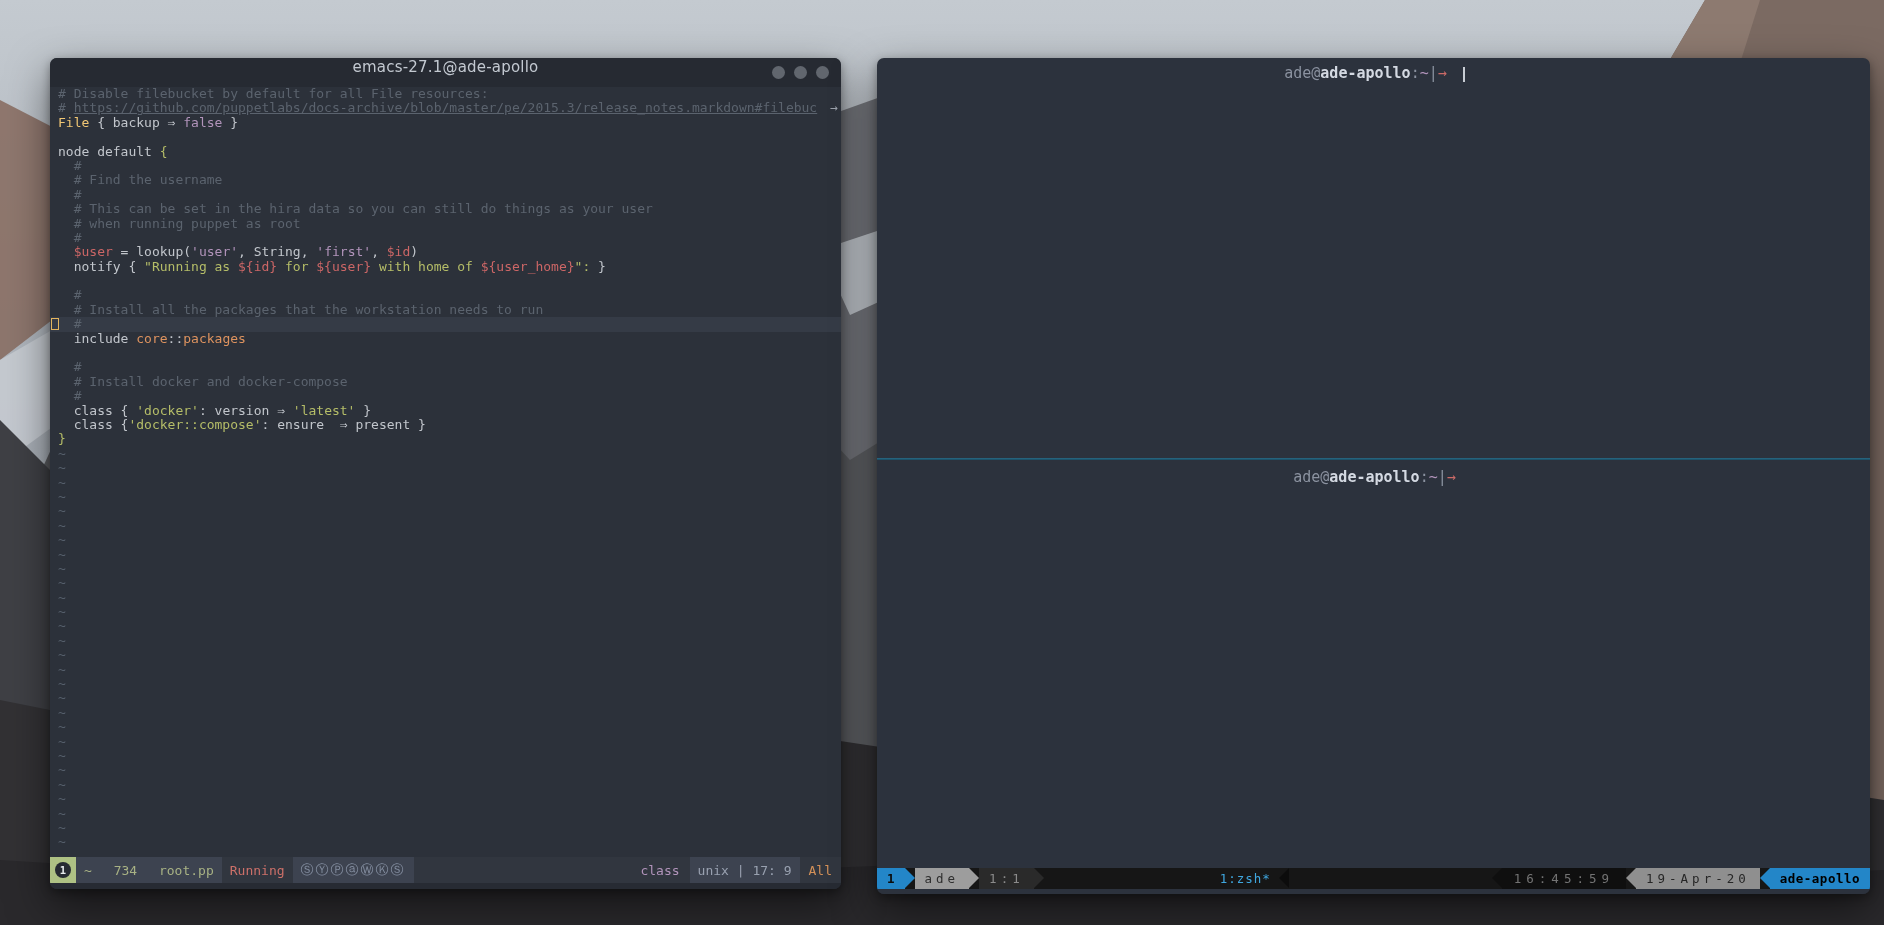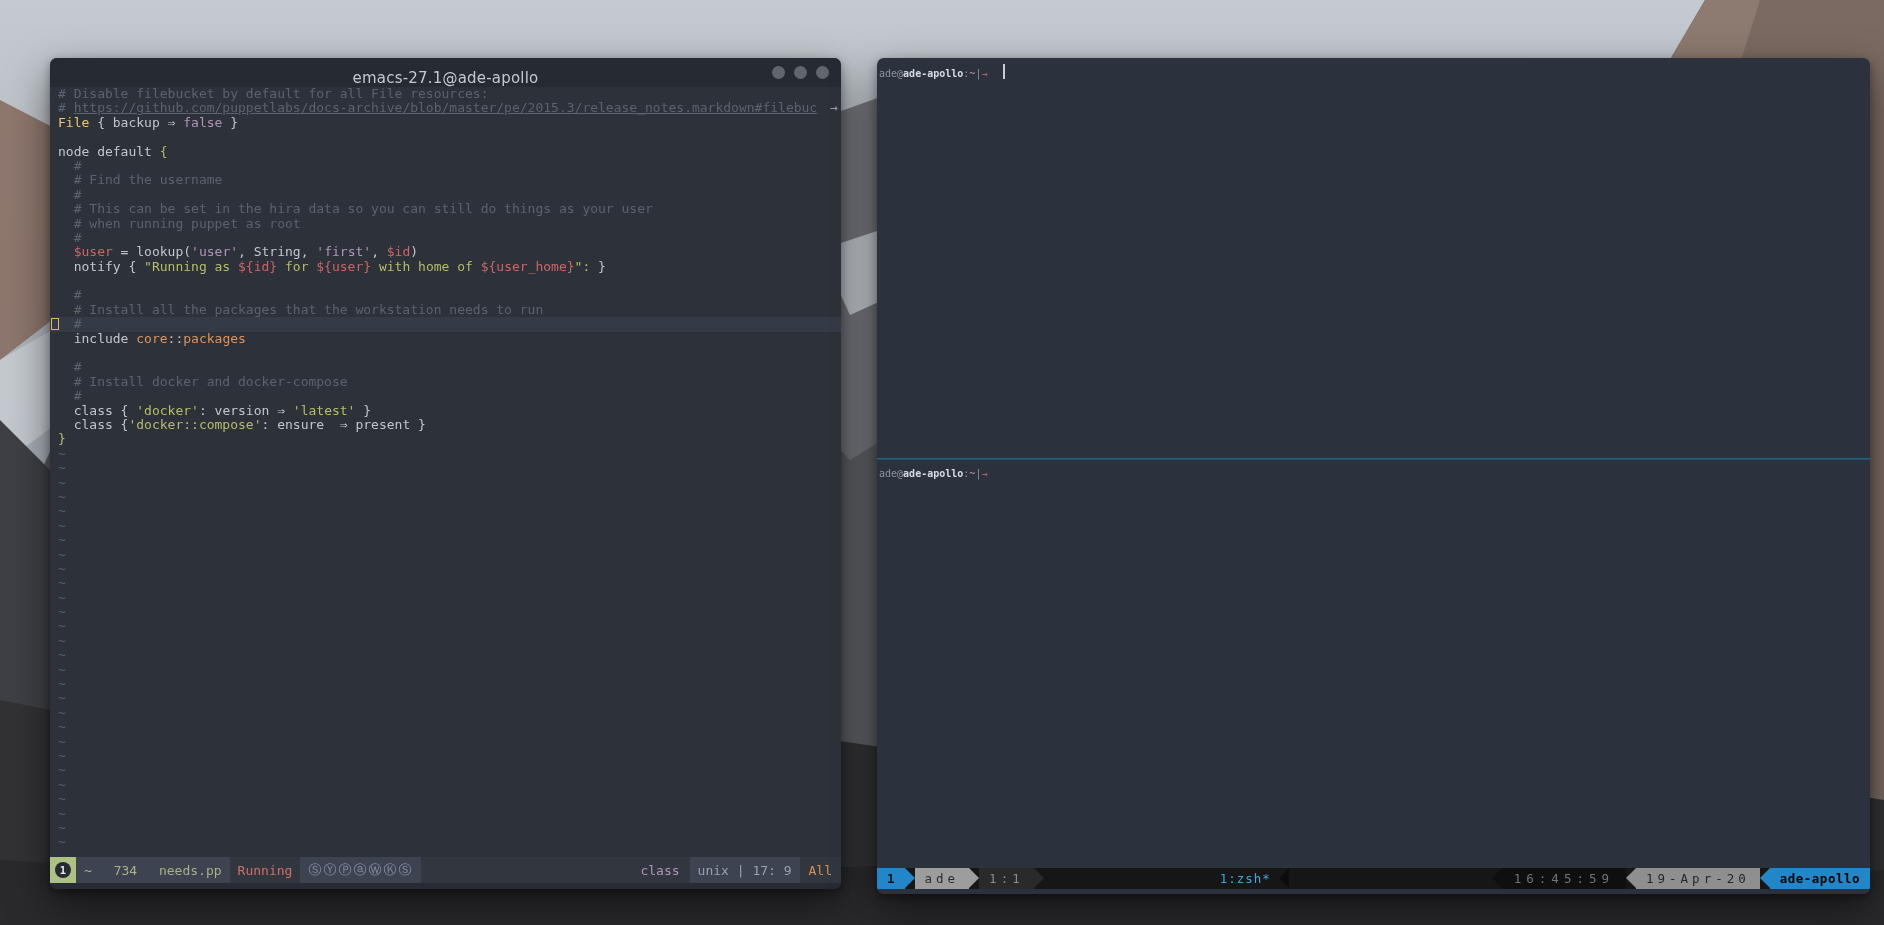--- a/index.html
+++ b/index.html
@@ -3,21 +3,21 @@
 <meta charset="utf-8">
 <style>
   * { margin:0; padding:0; box-sizing:border-box; }
   html,body { width:1884px; height:925px; overflow:hidden; background:#8f959d; font-family:"DejaVu Sans", sans-serif; }
   #wallpaper { position:absolute; inset:0; z-index:0; }
 
   .window { position:absolute; z-index:2; display:flex; flex-direction:column; border-radius:7px; overflow:hidden; box-shadow:0 16px 42px rgba(0,0,0,.5), 0 3px 10px rgba(0,0,0,.35); }
 
   
   #emacs { left:50px; top:58px; width:791px; height:831px; background:#2c313a; }
-  .titlebar { position:relative; flex:0 0 auto; display:flex; align-items:flex-end; justify-content:center; }
+  .titlebar { position:relative; flex:0 0 auto; display:flex; align-items:flex-start; justify-content:center; }
   #emacs .titlebar { height:29px; background:#262a32; }
   .win-title { font-size:15px; color:#c3c9d1; letter-spacing:.2px; }
   .controls { position:absolute; right:12px; top:0; bottom:0; display:flex; align-items:center; gap:9px; }
   .dot { width:13px; height:13px; border-radius:50%; }
   .dot.gray { background:#61666e; }
   .dot.yellow { background:#f3b52f; }
   .dot.green { background:#33cf4d; }
   .dot.red { background:#f0504b; }
 
   #code-lines { position:relative; flex:1 1 auto; overflow:hidden; padding-left:8px;
@@ -41,21 +41,21 @@
   .minor-modes { color:#848ea0; letter-spacing:2px; }
   .ml-spacer { flex:1 1 auto; }
   .evil-state { display:flex; align-items:center; color:#b294bb; padding:0 10px; }
   .enc { color:#99a1b0; }
   .scroll-pos { display:flex; align-items:center; color:#d49158; padding:0 9px; }
   .echo-area { flex:0 0 6px; background:#272b33; }
 
   
   #alacritty { left:877px; top:58px; width:993px; height:836px; background:#2c323d; }
   #alacritty .titlebar { height:32px; background:#262b35; }
-  .term { position:relative; flex:1 1 auto; font-family:"DejaVu Sans Mono", monospace; font-size:10px; }
+  .term { position:relative; flex:1 1 auto; font-family:"DejaVu Sans Mono", monospace; font-size:15px;text-align:center; }
   .pane1 { height:400px; padding:6px 0 0 2px; }
   .pane-divider { height:2px; background:linear-gradient(#2a6a85,#174a61); }
   .pane2 { padding:8px 0 0 2px; }
   .prompt { white-space:pre; }
   .p-user,.p-at,.p-colon,.p-pipe { color:#8b92a0; }
   .p-host { color:#d4d9e2; font-weight:bold; }
   .p-path { color:#b294bb; }
   .p-arrow { color:#cb6a67; }
   .beam-cursor { display:inline-block; width:2px; height:15px; background:#c8cdd4; margin-left:16px; vertical-align:text-bottom; }
 
@@ -118,21 +118,21 @@
       <span class="dot gray"></span>
       <span class="dot gray"></span>
     </span>
   </div>
   <div id="code-lines"><div class="cline"><span style="color: rgb(91, 99, 110);"># Disable filebucket by default for all File resources:</span></div><div class="cline"><span style="color: rgb(91, 99, 110);"># </span><span class="underline" style="color: rgb(91, 99, 110);">https://github.com/puppetlabs/docs-archive/blob/master/pe/2015.3/release_notes.markdown#filebuc</span><span class="trunc">→</span></div><div class="cline"><span style="color: rgb(240, 198, 116);">File</span><span style="color: rgb(194, 198, 204);"> { backup ⇒ </span><span style="color: rgb(178, 148, 187);">false</span><span style="color: rgb(194, 198, 204);"> }</span></div><div class="cline"></div><div class="cline"><span style="color: rgb(194, 198, 204);">node default </span><span style="color: rgb(181, 189, 104);">{</span></div><div class="cline"><span style="color: rgb(91, 99, 110);">  #</span></div><div class="cline"><span style="color: rgb(91, 99, 110);">  # Find the username</span></div><div class="cline"><span style="color: rgb(91, 99, 110);">  #</span></div><div class="cline"><span style="color: rgb(91, 99, 110);">  # This can be set in the hira data so you can still do things as your user</span></div><div class="cline"><span style="color: rgb(91, 99, 110);">  # when running puppet as root</span></div><div class="cline"><span style="color: rgb(91, 99, 110);">  #</span></div><div class="cline"><span style="color: rgb(194, 198, 204);">  </span><span style="color: rgb(204, 102, 102);">$user</span><span style="color: rgb(194, 198, 204);"> = lookup(</span><span style="color: rgb(178, 148, 187);">'user'</span><span style="color: rgb(194, 198, 204);">, String, </span><span style="color: rgb(178, 148, 187);">'first'</span><span style="color: rgb(194, 198, 204);">, </span><span style="color: rgb(204, 102, 102);">$id</span><span style="color: rgb(194, 198, 204);">)</span></div><div class="cline"><span style="color: rgb(194, 198, 204);">  notify { </span><span style="color: rgb(181, 189, 104);">"Running as </span><span style="color: rgb(204, 102, 102);">${id}</span><span style="color: rgb(181, 189, 104);"> for </span><span style="color: rgb(204, 102, 102);">${user}</span><span style="color: rgb(181, 189, 104);"> with home of </span><span style="color: rgb(204, 102, 102);">${user_home}</span><span style="color: rgb(181, 189, 104);">":</span><span style="color: rgb(194, 198, 204);"> }</span></div><div class="cline"></div><div class="cline"><span style="color: rgb(91, 99, 110);">  #</span></div><div class="cline"><span style="color: rgb(91, 99, 110);">  # Install all the packages that the workstation needs to run</span></div><div class="cline hl"><span class="hollow-cursor"></span><span style="color: rgb(91, 99, 110);">  #</span></div><div class="cline"><span style="color: rgb(194, 198, 204);">  include </span><span style="color: rgb(222, 147, 95);">core</span><span style="color: rgb(194, 198, 204);">::</span><span style="color: rgb(222, 147, 95);">packages</span></div><div class="cline"></div><div class="cline"><span style="color: rgb(91, 99, 110);">  #</span></div><div class="cline"><span style="color: rgb(91, 99, 110);">  # Install docker and docker-compose</span></div><div class="cline"><span style="color: rgb(91, 99, 110);">  #</span></div><div class="cline"><span style="color: rgb(194, 198, 204);">  class { </span><span style="color: rgb(181, 189, 104);">'docker'</span><span style="color: rgb(194, 198, 204);">: version ⇒ </span><span style="color: rgb(181, 189, 104);">'latest'</span><span style="color: rgb(194, 198, 204);"> }</span></div><div class="cline"><span style="color: rgb(194, 198, 204);">  class {</span><span style="color: rgb(181, 189, 104);">'docker::compose'</span><span style="color: rgb(194, 198, 204);">: ensure  ⇒ present }</span></div><div class="cline"><span style="color: rgb(181, 189, 104);">}</span></div><div class="tilde-line">~</div><div class="tilde-line">~</div><div class="tilde-line">~</div><div class="tilde-line">~</div><div class="tilde-line">~</div><div class="tilde-line">~</div><div class="tilde-line">~</div><div class="tilde-line">~</div><div class="tilde-line">~</div><div class="tilde-line">~</div><div class="tilde-line">~</div><div class="tilde-line">~</div><div class="tilde-line">~</div><div class="tilde-line">~</div><div class="tilde-line">~</div><div class="tilde-line">~</div><div class="tilde-line">~</div><div class="tilde-line">~</div><div class="tilde-line">~</div><div class="tilde-line">~</div><div class="tilde-line">~</div><div class="tilde-line">~</div><div class="tilde-line">~</div><div class="tilde-line">~</div><div class="tilde-line">~</div><div class="tilde-line">~</div><div class="tilde-line">~</div><div class="tilde-line">~</div></div>
   <div id="emacs-modeline">
     <span class="winum-badge">
       <span class="winum-circle">1</span>
     </span>
     <span class="seg seg-light buf-info">
-      <span>~</span>&nbsp;<span>734</span>&nbsp;<span class="bufname">needs.pp</span>
+      <span>~</span>&nbsp;<span>734</span>&nbsp;<span class="bufname">root.pp</span>
     </span>
     <span class="seg major-mode">Running</span>
     <span class="seg seg-light minor-modes">ⓈⓎⓅⓐⓌⓀⓈ</span>
     <span class="ml-spacer"></span>
     <span class="evil-state">class</span>
     <span class="seg seg-light enc">unix | 17: 9</span>
     <span class="scroll-pos">All</span>
   </div>
   <div class="echo-area"></div>
 </div>

